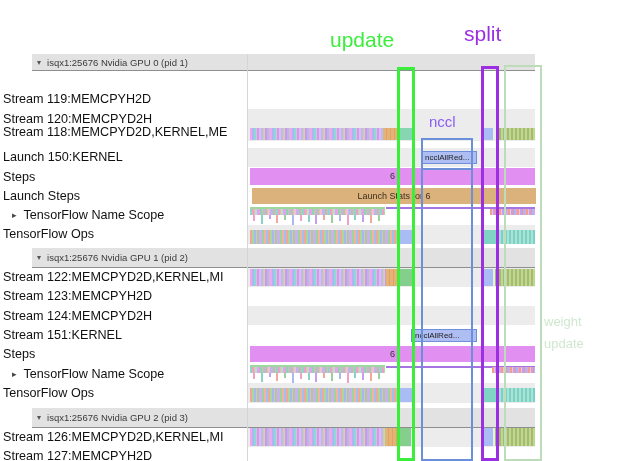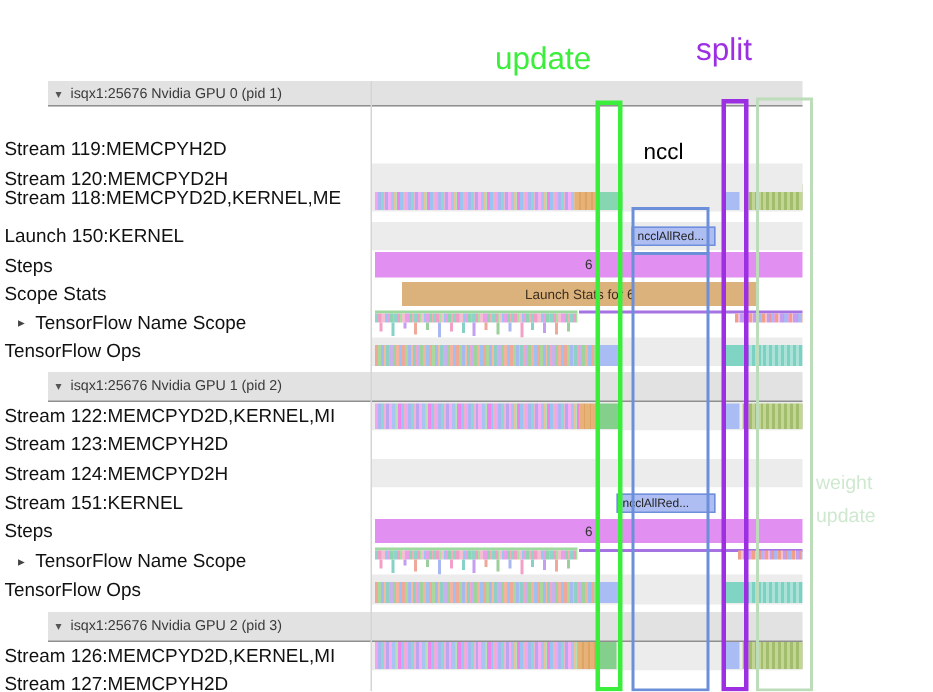--- a/index.html
+++ b/index.html
@@ -55,21 +55,21 @@
 
   <div class="obox" id="box-concat" style="left: 397px; top: 67px; width: 18px; height: 394px; border: 3px solid rgb(60, 238, 60);"></div>
   <div class="obox" id="box-split" style="left: 481px; top: 66px; width: 18px; height: 395px; border: 3px solid rgb(157, 47, 227);"></div>
   <div class="obox" id="box-nccl" style="left: 421px; top: 138px; width: 52px; height: 323px; border: 2px solid rgb(108, 143, 217);">
     <div class="odivider" id="nccl-divider" style="top: 28px; width: 52px; background: rgb(108, 143, 217);"></div>
   </div>
   <div class="obox" id="box-weight" style="left: 504px; top: 65px; width: 38px; height: 396px; border: 2px solid rgb(188, 220, 186);"></div>
 
   <div class="anno" id="lbl-concat" style="left: 330px; top: 27px; font-size: 21px; color: rgb(60, 238, 60); line-height: 26.88px;">update</div>
   <div class="anno" id="lbl-split" style="left: 464px; top: 21px; font-size: 21px; color: rgb(157, 47, 227); line-height: 26.88px;">split</div>
-  <div class="anno" id="lbl-nccl" style="left: 429px; top: 92px; font-size: 15px; color: #000000; line-height: 19.2px;">nccl</div>
+  <div class="anno" id="lbl-nccl" style="left: 429px; top: 112px; font-size: 15px; color: #8b5cf6; line-height: 19.2px;">nccl</div>
   <div class="anno" id="lbl-weight" style="left: 544px; top: 311px; font-size: 13px; color: rgb(207, 232, 207); line-height: 21.76px;">
     <div>weight</div>
     <div>update</div>
   </div>
 <div class="hdr" style="top: 54px; height: 16px; width: 503px;">
       <div class="tri">▾</div>
       <div class="">isqx1:25676 Nvidia GPU 0 (pid 1)</div>
     </div>
     <div class="row" style="top: 87px; height: 19.3px; margin-top: 35px;">
       <div class="track gray"></div>
@@ -104,23 +104,23 @@
     <div class="row" style="top: 166.9px; height: 19.3px;">
       <div class="track white"></div>
       <div class="row-label">
         <div class="">Steps</div>
       </div>
       <div class="seg sg-steps" style="left: 250px; width: 285px; top: 1.5px; height: 16.3px;">6</div>
     </div>
     <div class="row" style="top: 186.2px; height: 19.3px;">
       <div class="track white"></div>
       <div class="row-label">
-        <div class="">Scope Stats</div>
-      </div>
-      <div class="seg sg-launch" style="left: 268px; width: 237px; top: 1.5px; height: 16.3px;">Launch Stats for 6</div>
+        <div class="">Launch Steps</div>
+      </div>
+      <div class="seg sg-launch" style="left: 252px; width: 284px; top: 1.5px; height: 16.3px;">Launch Stats for 6</div>
     </div>
     <div class="row" style="top: 205.5px; height: 19.3px;">
       <div class="track white"></div>
       <div class="row-label">
         <div class="tri">▸</div>
         <div class="">TensorFlow Name Scope</div>
       </div>
       <div class="seg sg-namescope" style="left: 250px; width: 135px; top: 1px; height: 18px;">
         <div class="ns-topline"></div>
         <div class="ns-band"></div>

